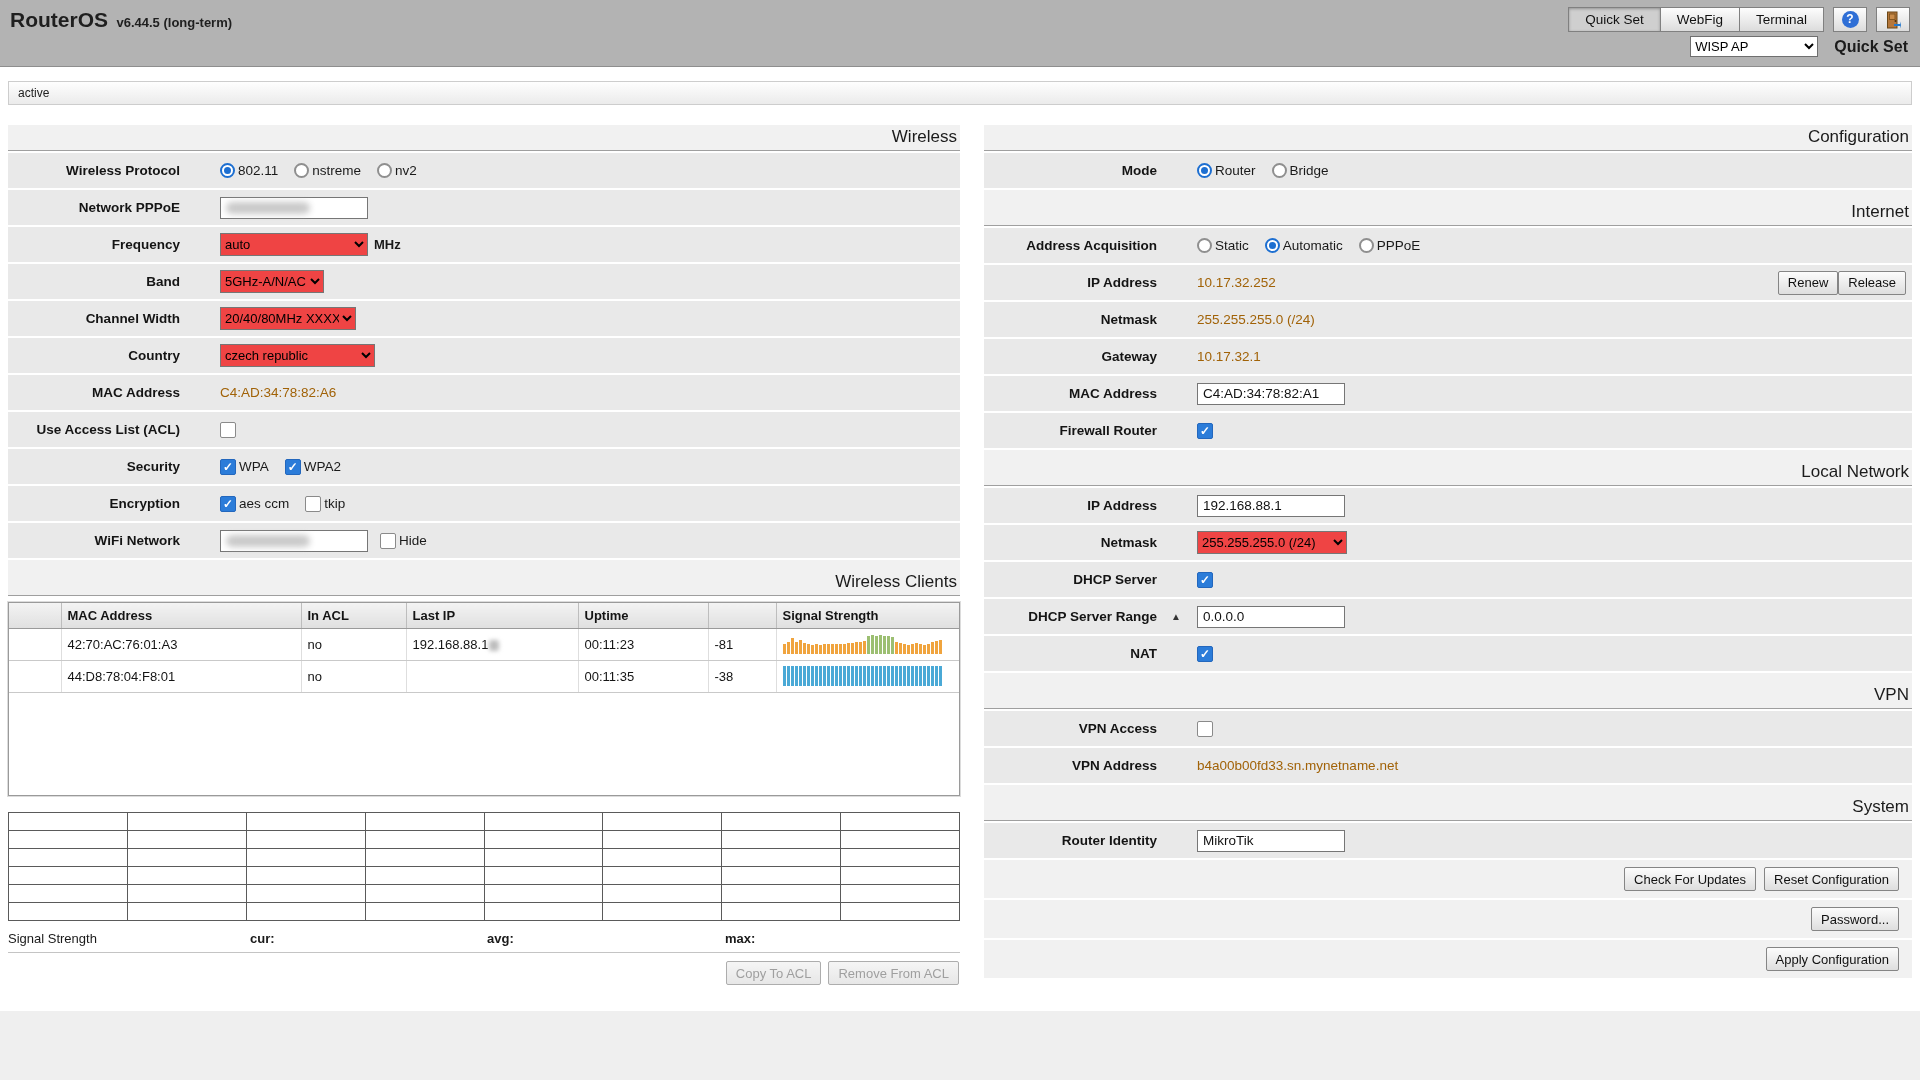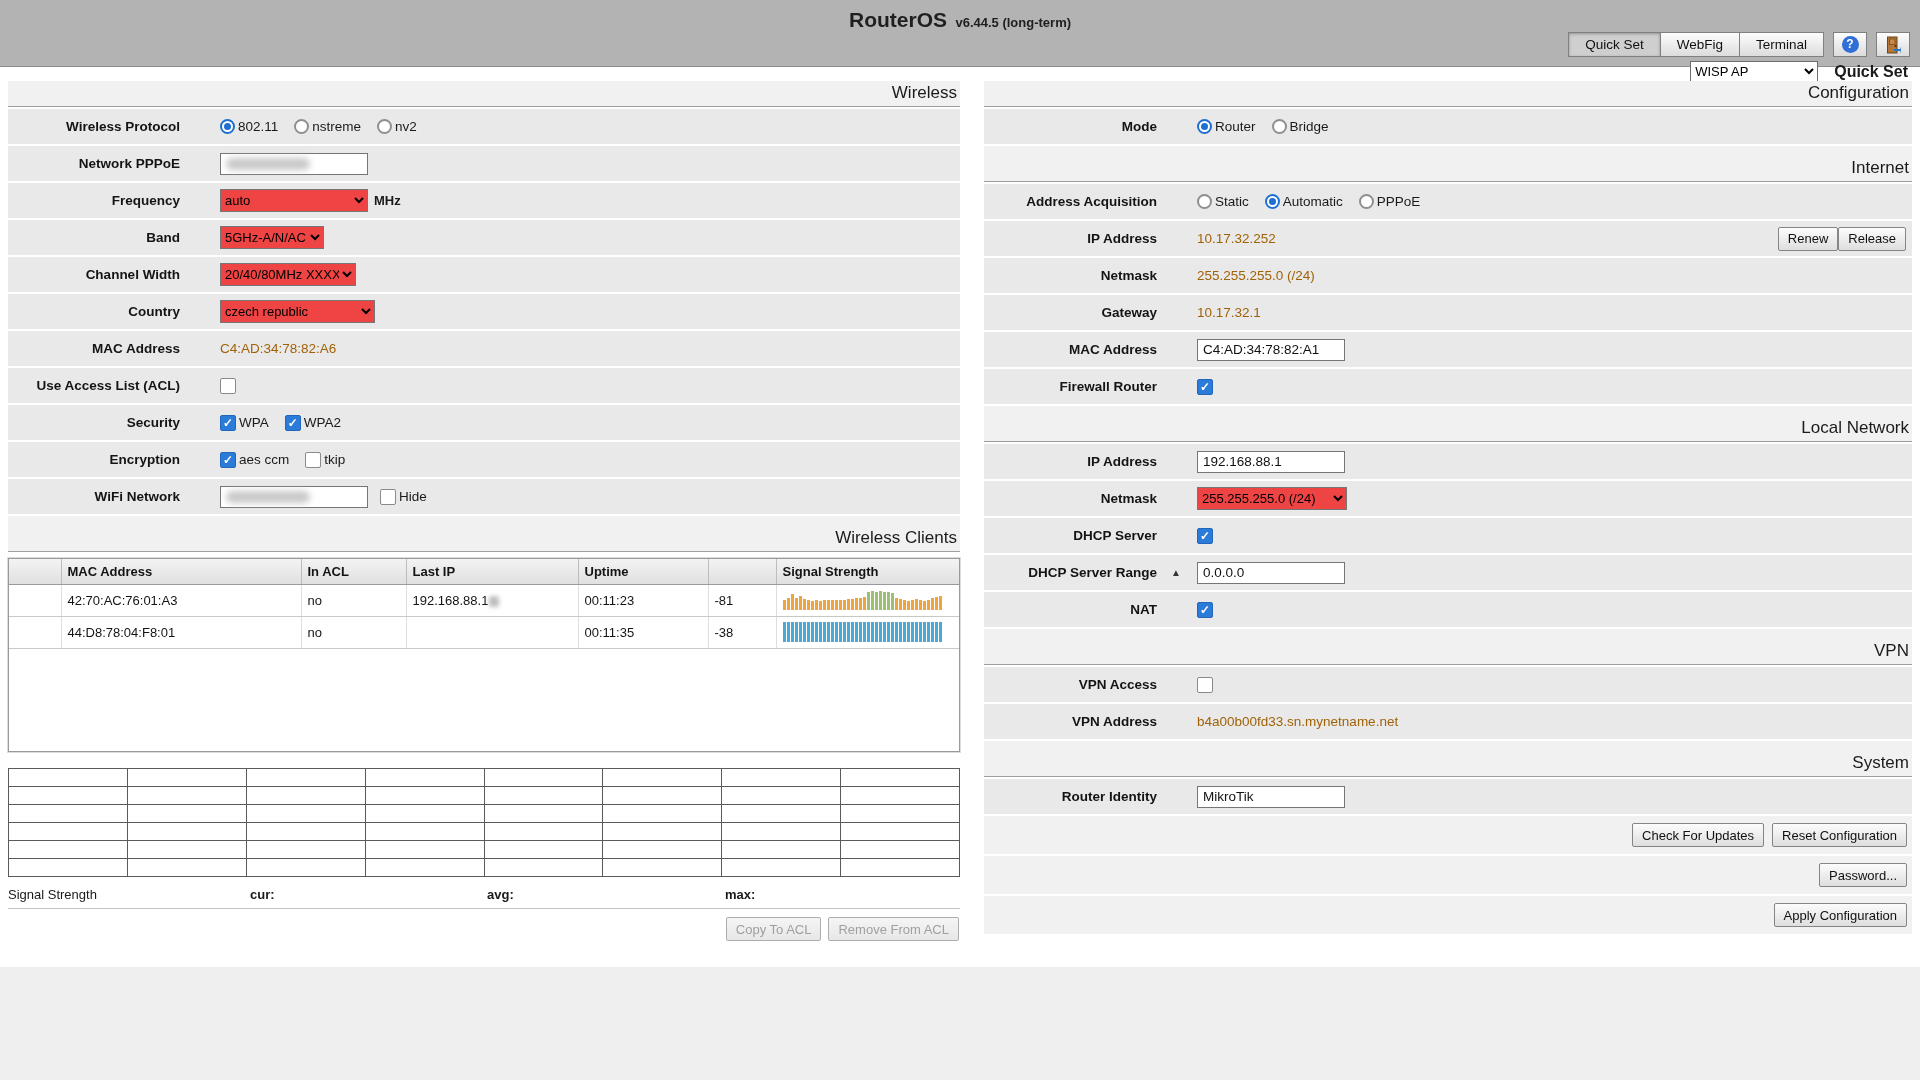--- a/index.html
+++ b/index.html
@@ -7,21 +7,21 @@
   body {
     width:1920px; height:1080px; overflow:hidden;
     background:#efefef;
     font-family:"Liberation Sans", sans-serif;
     color:#1a1a1a;
     -webkit-font-smoothing:antialiased;
   }
 
   
   .topbar { background:#b3b3b3; border-bottom:1px solid #8e8e8e; padding:5px 10px 6px; height:67px; }
-  .topbar-row1 { display:flex; align-items:center;flex-direction:column; }
+  .topbar-row1 { display:flex; align-items:flex-end; }
   .brand { padding-top:3px; }
   .brand .rtitle { font-size:21px; font-weight:bold; color:#1f1f1f; }
   .brand .rver { font-size:13px; font-weight:bold; color:#1f1f1f; margin-left:4px; }
   .topnav { margin-left:auto; display:flex; align-items:center; gap:4px; }
   .navgroup { display:flex; }
   .tbtn {
     height:25px; padding:2px 16px; font-size:13.5px; color:#111;
     background:linear-gradient(#fdfdfd,#dcdcdc);
     border:1px solid #808080; cursor:pointer; font-family:inherit;
   }
@@ -114,21 +114,21 @@
   table.ph-grid td { border:1px solid #5a5a5a; height:18px; }
 
   .sig-footer { display:flex; align-items:baseline; font-size:13px; padding:10px 0 6px; color:#1a1a1a; }
   .sig-footer .f0 { width:242px; }
   .sig-footer .f1 { width:237px; font-weight:bold; }
   .sig-footer .f2 { width:238px; font-weight:bold; }
   .sig-footer .f3 { font-weight:bold; }
   .hline { border-top:1px solid #c4c4c4; }
   .acl-btnrow { display:flex; justify-content:flex-end; gap:7px; padding:8px 1px; }
 
-  .btnrow { display:flex; justify-content:flex-end; gap:8px; padding:7px 5px; background:#f1f1f1; margin-bottom:2px; }
+  .btnrow { display:flex; justify-content:flex-end; gap:8px; padding:7px 13px; background:#f1f1f1; margin-bottom:2px; }
 </style>
 </head>
 <body>
 
 <div class="topbar">
   <div class="topbar-row1">
     <div class="brand">
       <span class="rtitle">RouterOS</span>
       <span class="rver">v6.44.5 (long-term)</span>
     </div>
@@ -153,20 +153,21 @@
   </div>
   <div class="topbar-row2">
     <select class="profile-select">
       <option>WISP AP</option>
     </select>
     <span class="page-label">Quick Set</span>
   </div>
 </div>
 
 <div class="content-wrap">
+  <div class="active-bar">active</div>
 
   <div class="columns">
 
     <div class="col-left">
       <div class="sec-heading first">Wireless</div>
 
       <div class="frow">
         <div class="lbl">Wireless Protocol</div>
         <div class="ctl">
           <span class="opt">

